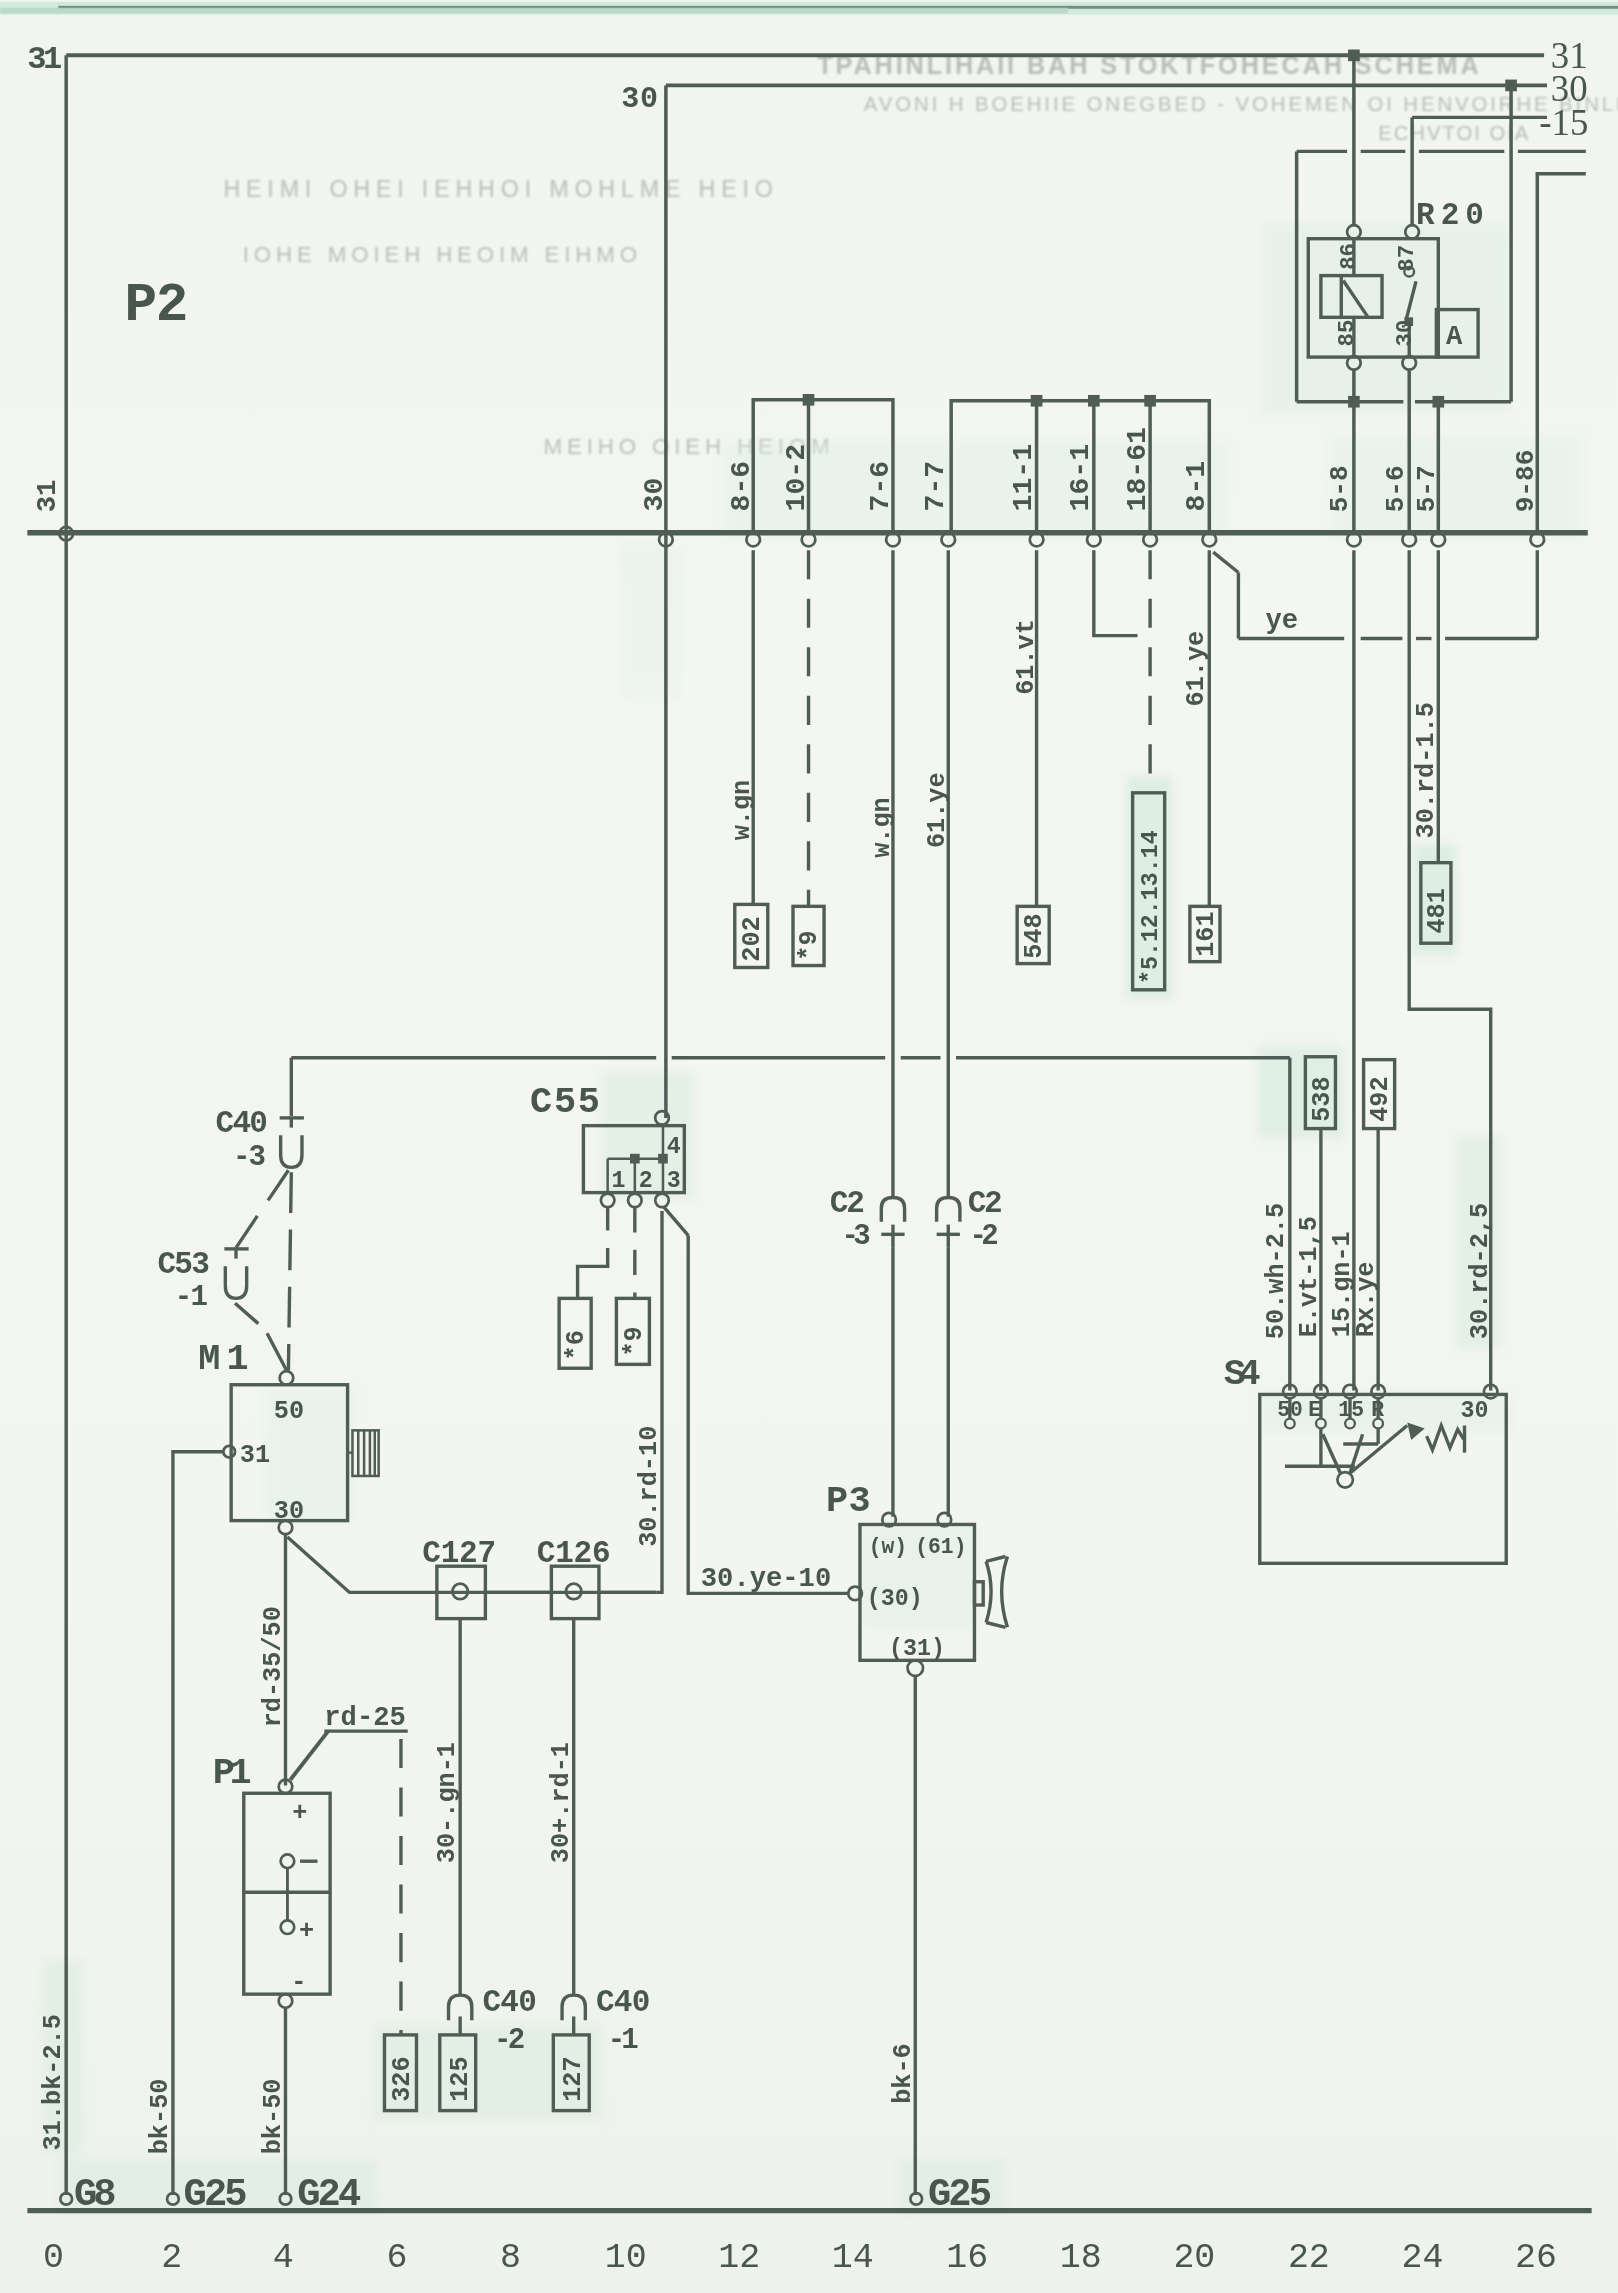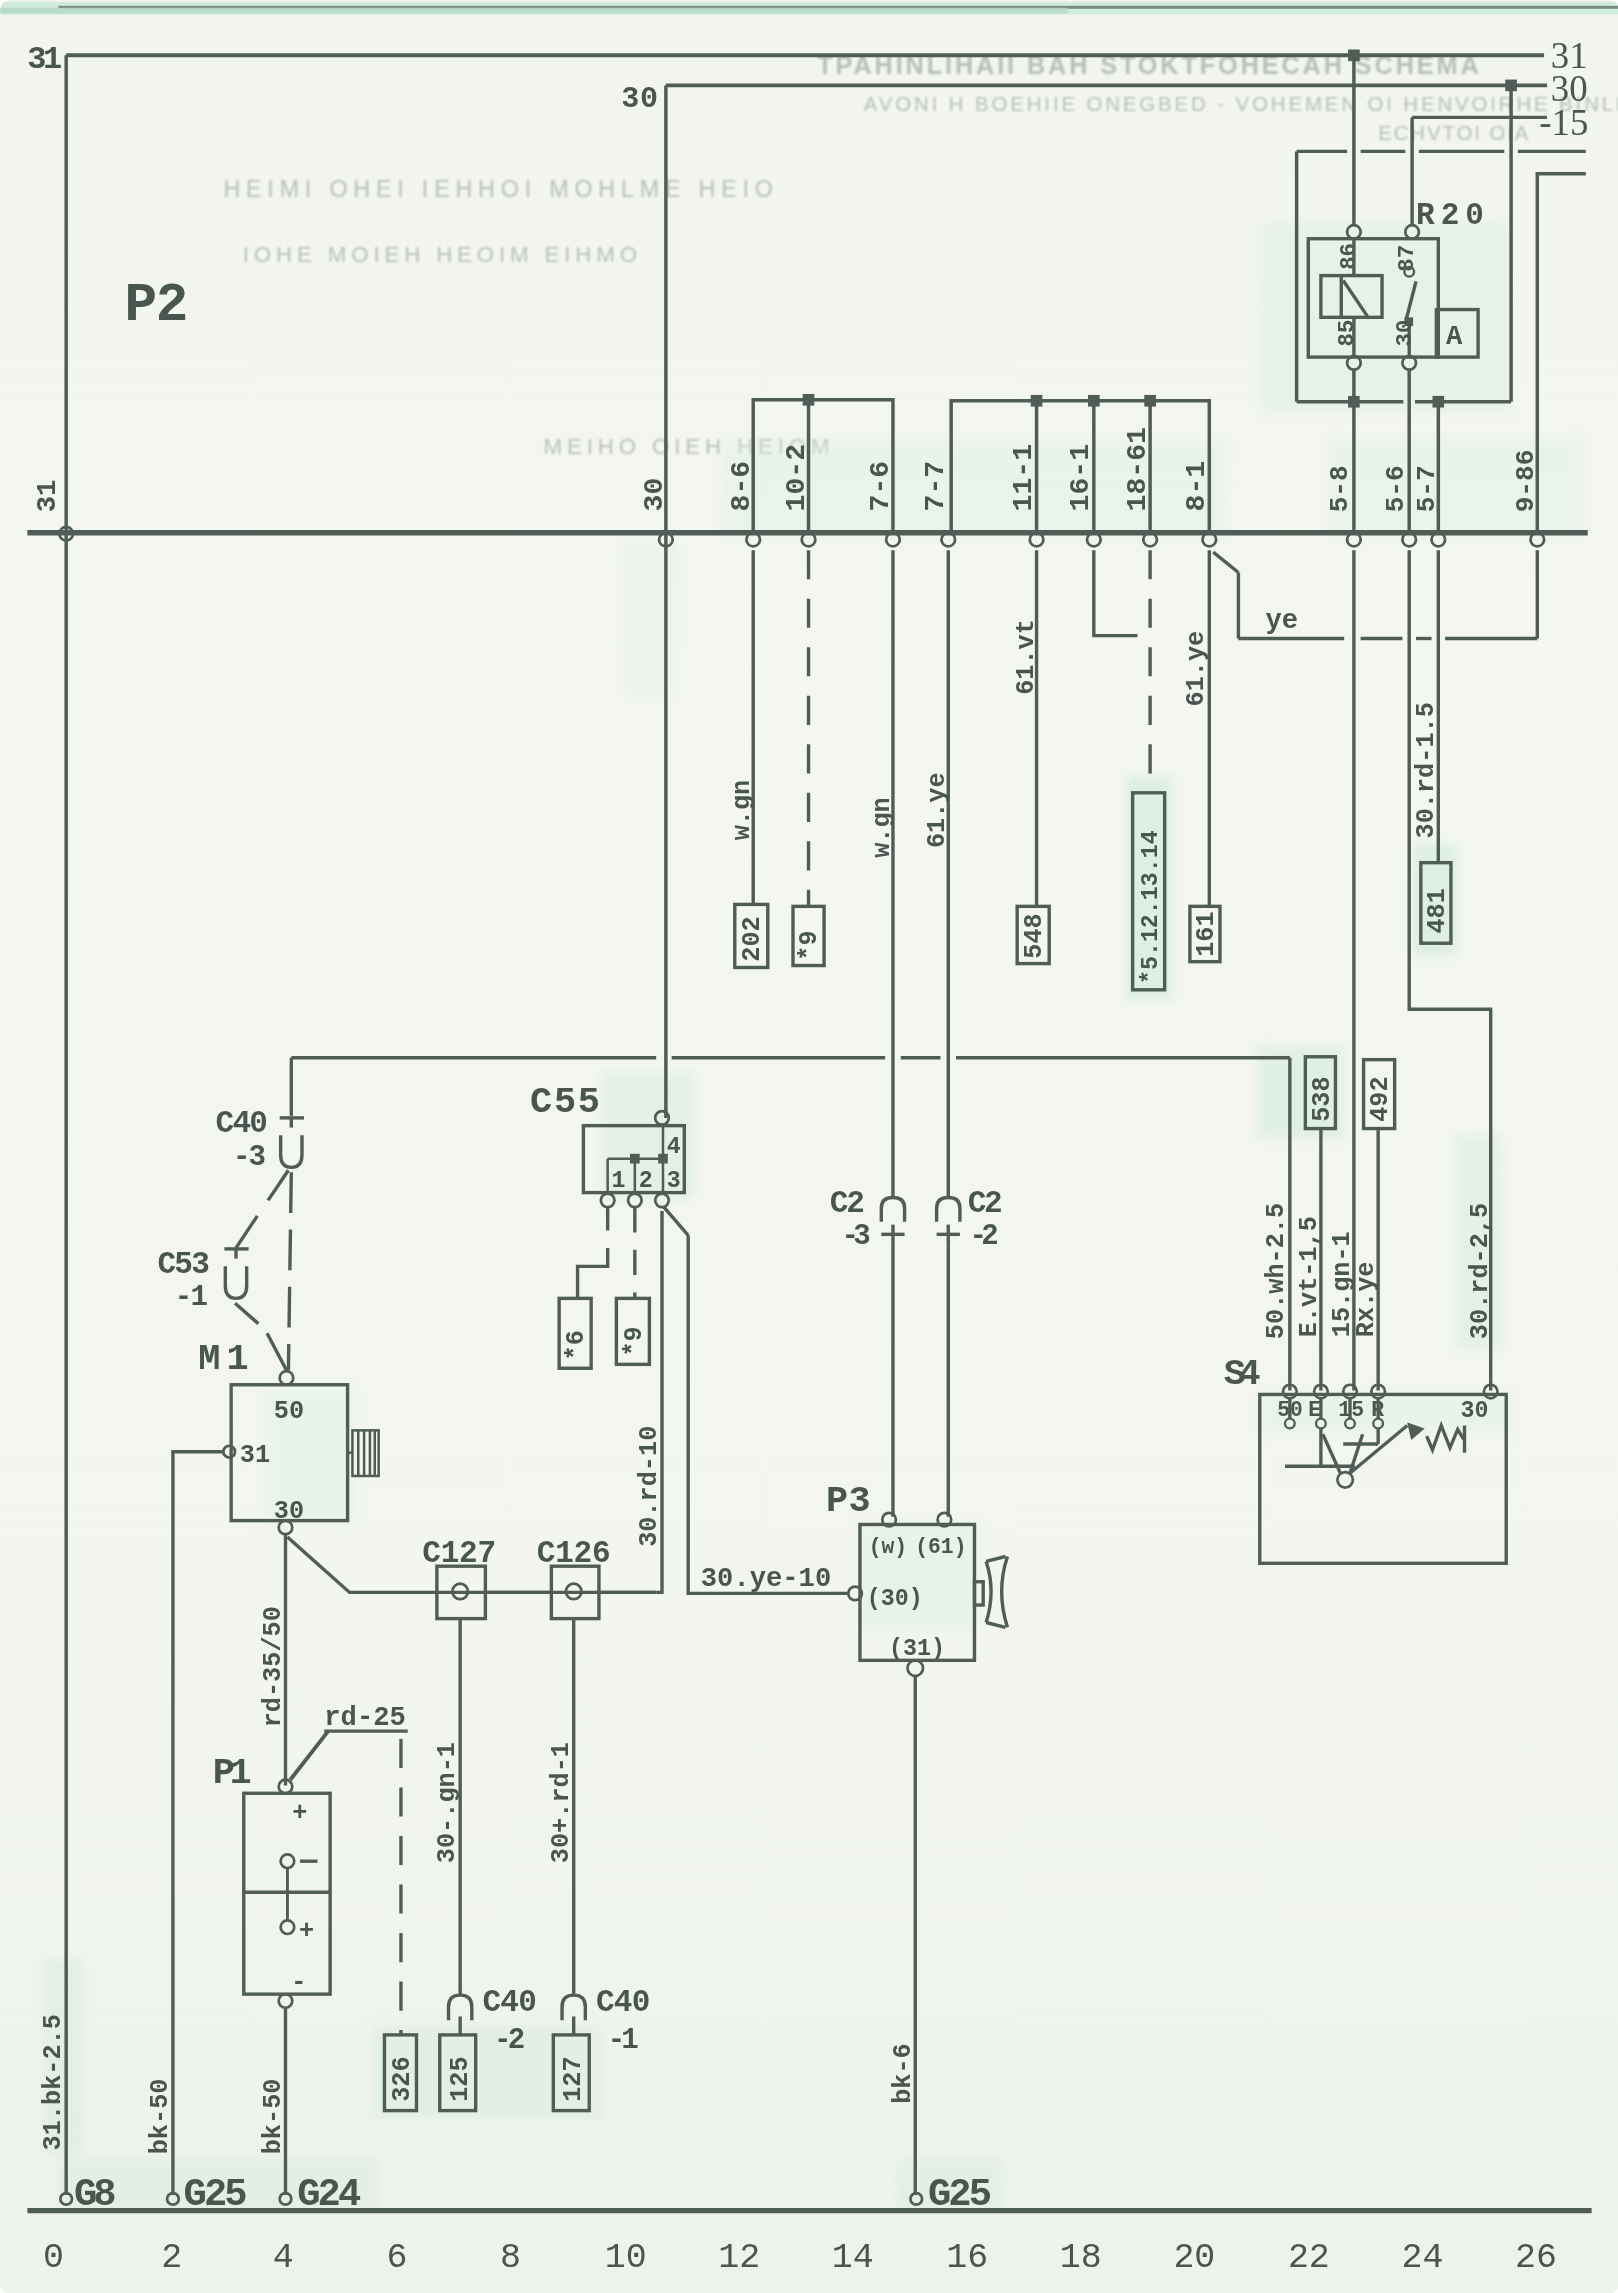--- a/index.html
+++ b/index.html
@@ -1,16 +1,16 @@
 <!DOCTYPE html>
 <html><head>
 <meta charset="utf-8">
 <style>
 html,body{margin:0;padding:0;background:#ffffff;}
-#page{position:relative;width:1619px;height:2294px;background:linear-gradient(180deg,#f1f4ef 0%,#f4f6f2 30%,#f2f5f0 70%,#eef2ec 100%);overflow:hidden;border-radius:10px;}
+#page{position:relative;width:1619px;height:2294px;background:linear-gradient(180deg,#f1f4ef 0%,#f4f6f2 30%,#f2f5f0 70%,#eef2ec 100%);overflow:hidden;}
 svg{position:absolute;left:0;top:0;}
 text{font-family:"Liberation Mono",monospace;fill:#49564f;}
 .ink{stroke:#505d56;fill:none;}
 .t{font-weight:700;}
 .sans{font-family:"Liberation Sans",sans-serif !important;}
 .serif{font-family:"Liberation Serif",serif !important;}
 </style>
 </head>
 <body>
 <div id="page">

